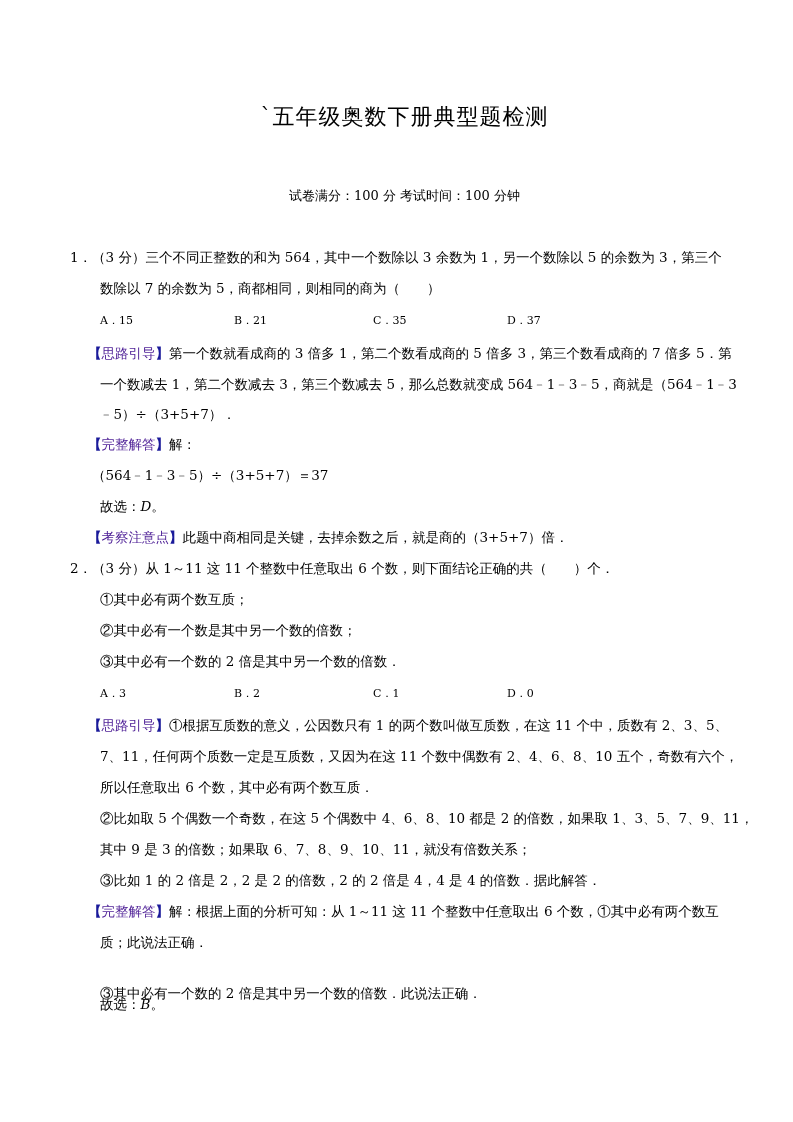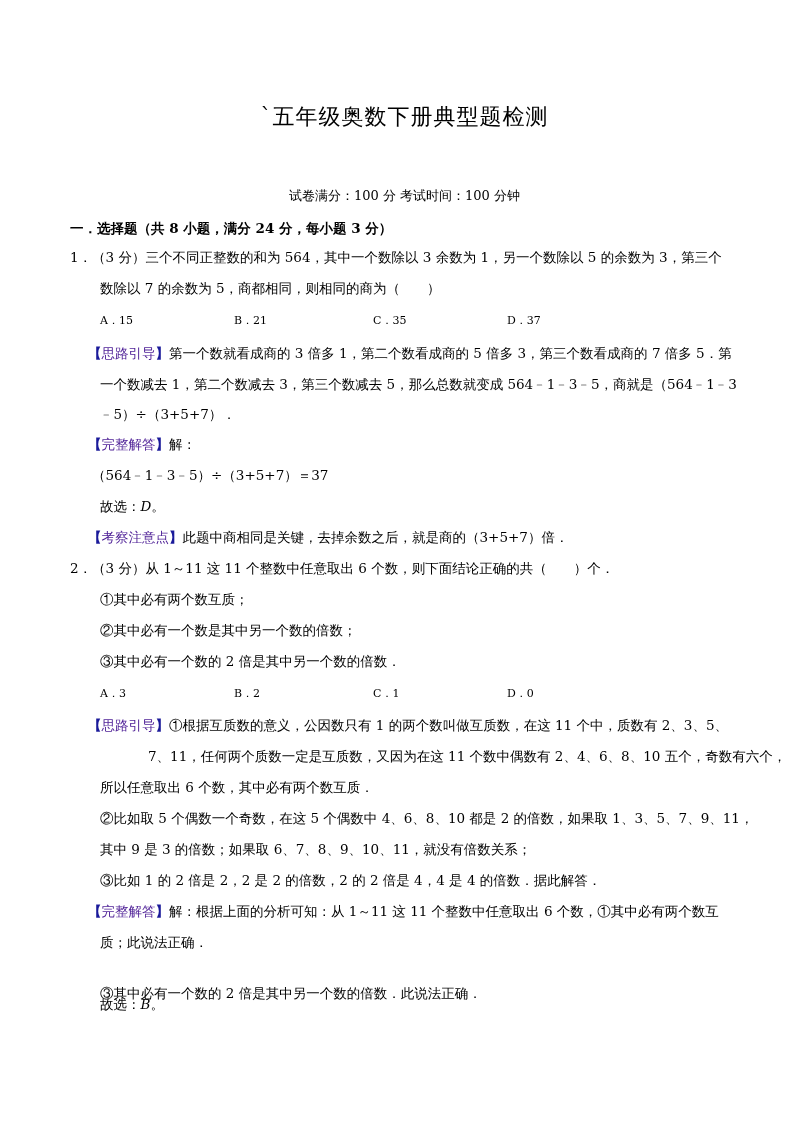--- a/index.html
+++ b/index.html
@@ -31,21 +31,20 @@
     .opt { position: absolute; font-size: 11px; line-height: 20px; white-space: nowrap; }
   </style>
 </head>
 <body>
 
 <div class="page">
 
   <div class="title-main">`五年级奥数下册典型题检测</div>
   <div class="meta">试卷满分：100 分  考试时间：100 分钟</div>
 
-  <div class="line bold" style="left:62px; top:218px; font-size:13.5px;">一．选择题（共 8 小题，满分 24 分，每小题 3 分）</div>
 
   <div>
     <div class="line" style="left:62px; top:247px;">1．（3 分）三个不同正整数的和为 564，其中一个数除以 3 余数为 1，另一个数除以 5 的余数为 3，第三个</div>
     <div class="line" style="left:92px; top:278px;">数除以 7 的余数为 5，商都相同，则相同的商为（　　）</div>
 
     <div class="opt" style="left:92px; top:311px;">A．15</div>
     <div class="opt" style="left:226px; top:311px;">B．21</div>
     <div class="opt" style="left:365px; top:311px;">C．35</div>
     <div class="opt" style="left:499px; top:311px;">D．37</div>
 
@@ -74,21 +73,21 @@
     <div class="line" style="left:92px; top:651px;">③其中必有一个数的 2 倍是其中另一个数的倍数．</div>
 
     <div class="opt" style="left:92px; top:684px;">A．3</div>
     <div class="opt" style="left:226px; top:684px;">B．2</div>
     <div class="opt" style="left:365px; top:684px;">C．1</div>
     <div class="opt" style="left:499px; top:684px;">D．0</div>
 
     <div class="line" style="left:80px; top:715px;">
       <span class="tag-bracket">【</span><span class="tag">思路引导</span><span class="tag-bracket">】</span><span>①根据互质数的意义，公因数只有 1 的两个数叫做互质数，在这 11 个中，质数有 2、3、5、</span>
     </div>
-    <div class="line" style="left:92px; top:746px;margin-left:48px;">7、11，任何两个质数一定是互质数，又因为在这 11 个数中偶数有 2、4、6、8、10 五个，奇数有六个，</div>
+    <div class="line" style="left:92px; top:746px;">7、11，任何两个质数一定是互质数，又因为在这 11 个数中偶数有 2、4、6、8、10 五个，奇数有六个，</div>
     <div class="line" style="left:92px; top:777px;">所以任意取出 6 个数，其中必有两个数互质．</div>
     <div class="line" style="left:92px; top:808px;">②比如取 5 个偶数一个奇数，在这 5 个偶数中 4、6、8、10 都是 2 的倍数，如果取 1、3、5、7、9、11，</div>
     <div class="line" style="left:92px; top:839px;">其中 9 是 3 的倍数；如果取 6、7、8、9、10、11，就没有倍数关系；</div>
     <div class="line" style="left:92px; top:870px;">③比如 1 的 2 倍是 2，2 是 2 的倍数，2 的 2 倍是 4，4 是 4 的倍数．据此解答．</div>
 
     <div class="line" style="left:80px; top:901px;">
       <span class="tag-bracket">【</span><span class="tag">完整解答</span><span class="tag-bracket">】</span><span>解：根据上面的分析可知：从 1～11 这 11 个整数中任意取出 6 个数，①其中必有两个数互</span>
     </div>
     <div class="line" style="left:92px; top:932px;">质；此说法正确．</div>
     <div class="line" style="left:92px; top:963px;margin-top:20px;">③其中必有一个数的 2 倍是其中另一个数的倍数．此说法正确．</div>

